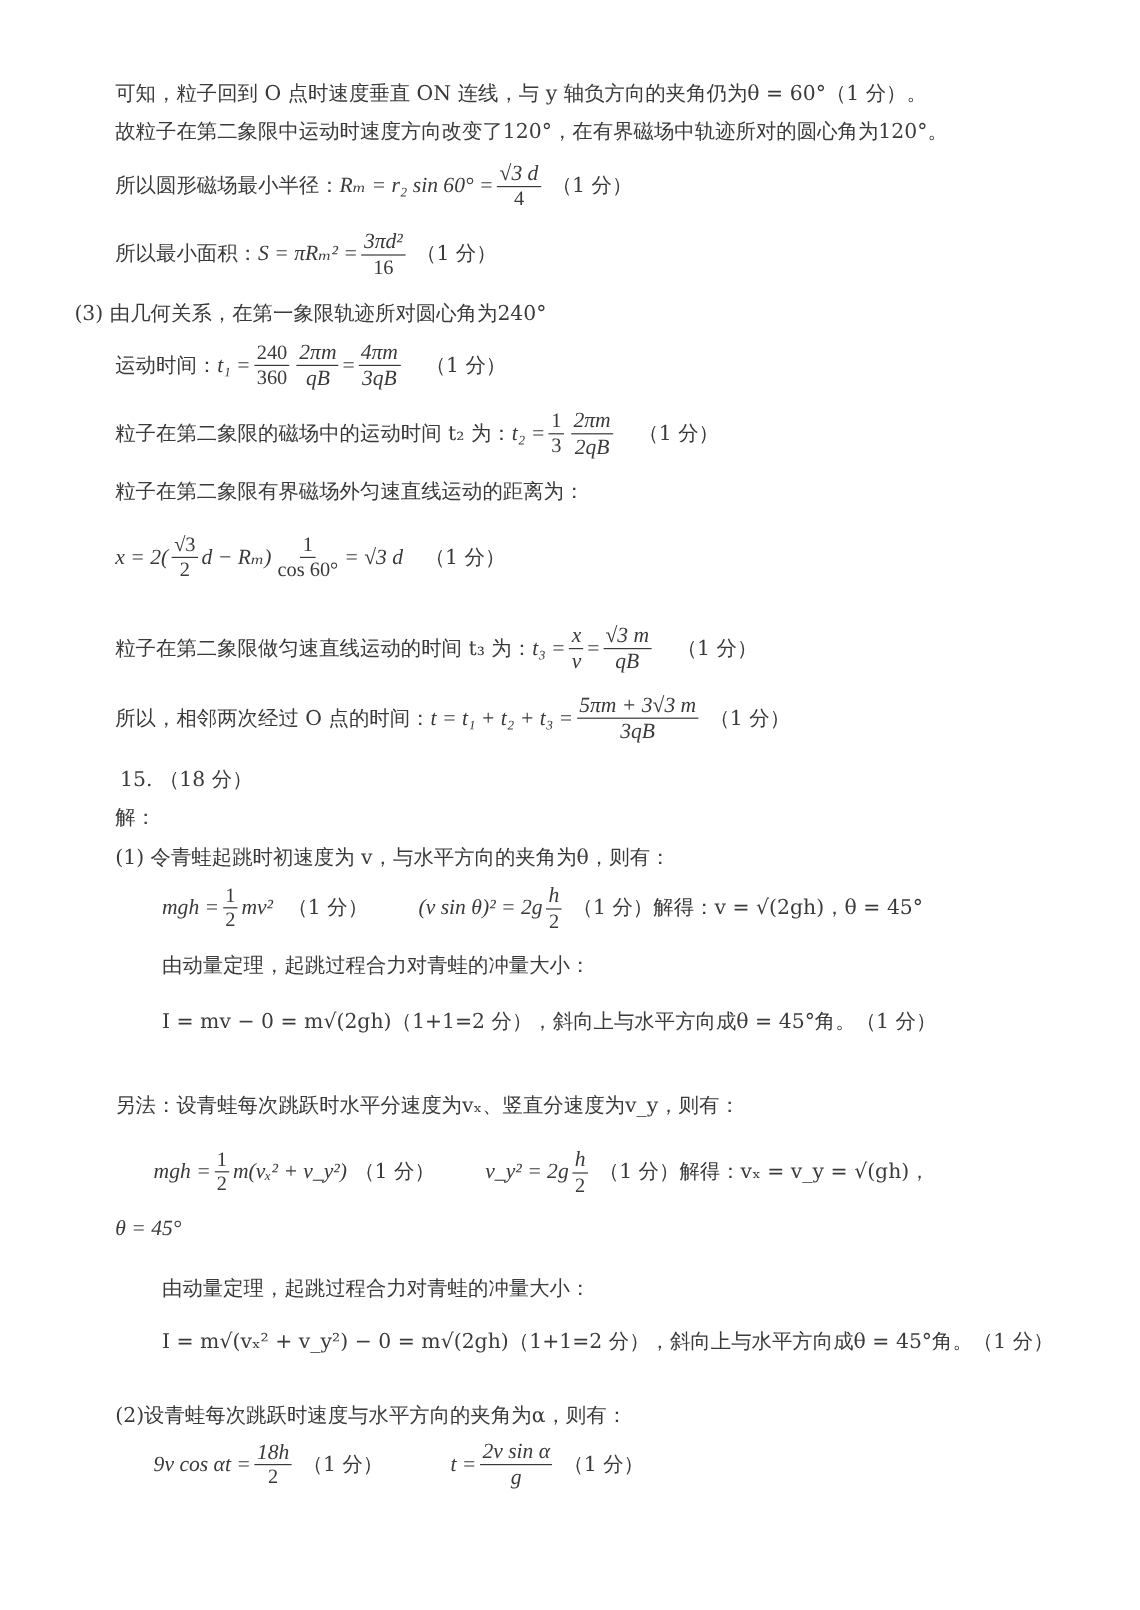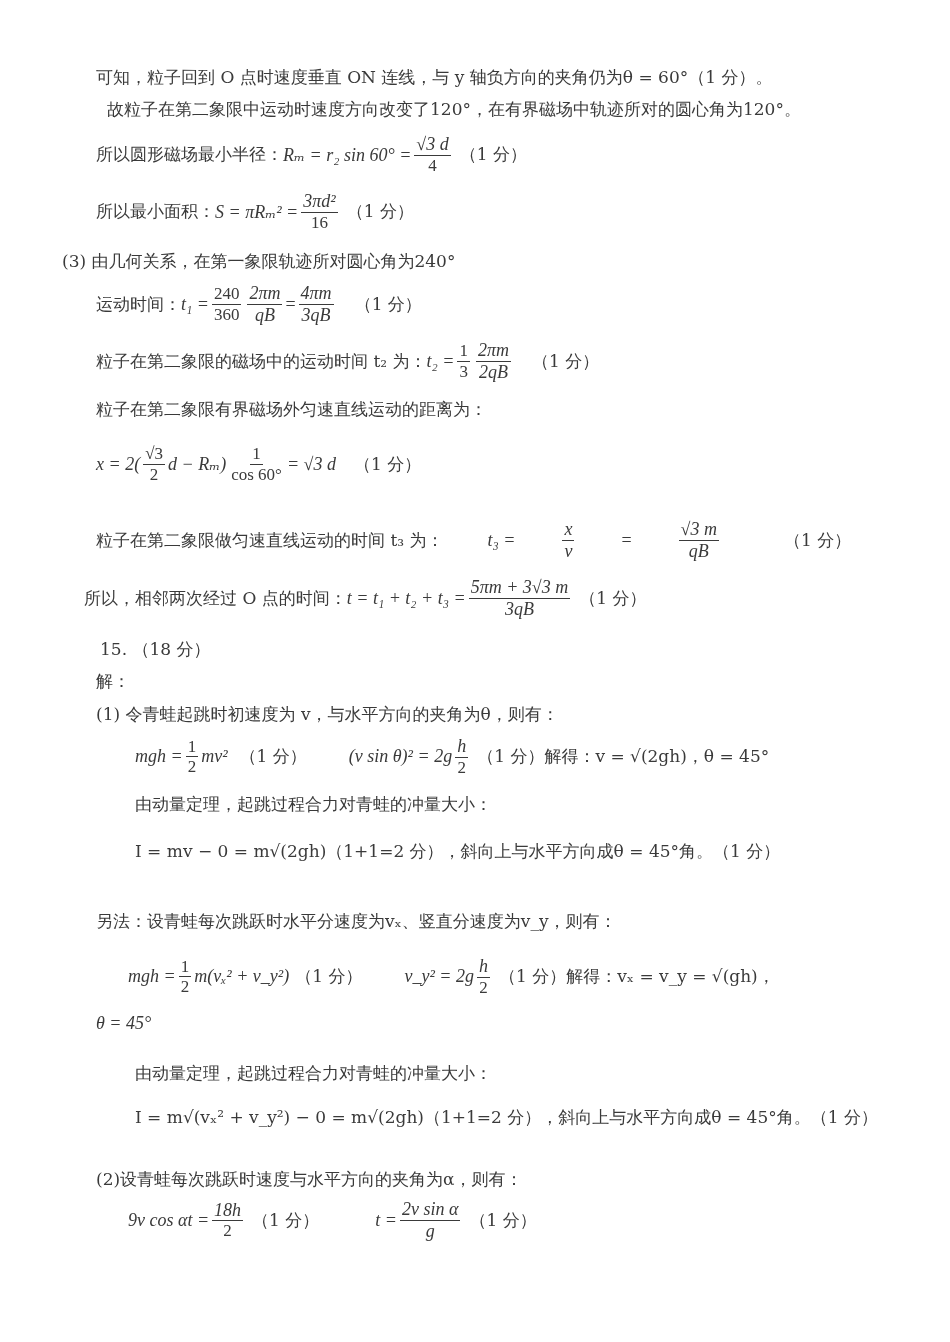--- a/index.html
+++ b/index.html
@@ -15,21 +15,21 @@
   .score { margin-left:6px; }
 </style>
 </head>
 <body>
 
 <div>
 
   <div class="line" style="left:96px;top:66px;">
     <span>可知，粒子回到 O 点时速度垂直 ON 连线，与 y 轴负方向的夹角仍为θ = 60°（1 分）。</span>
   </div>
-  <div class="line" style="left:96px;top:98px;margin-left:11px;">
+  <div class="line" style="left:96px;top:98px;">
     <span>故粒子在第二象限中运动时速度方向改变了120°，在有界磁场中轨迹所对的圆心角为120°。</span>
   </div>
 
   <div class="line" style="left:96px;top:135px;">
     <span>所以圆形磁场最小半径：</span>
     <span class="m">Rₘ = r₂ sin 60° =</span>
     <span class="frac">
         <span class="num m">√3 d</span>
         <span class="den">4</span>
       </span>
@@ -95,36 +95,36 @@
       </span>
     <span class="m">d − Rₘ)</span>
     <span class="frac">
         <span class="num">1</span>
         <span class="den">cos 60°</span>
       </span>
     <span class="m">= √3 d</span>
     <span class="score" style="margin-left:18px">（1 分）</span>
   </div>
 
-  <div class="line" style="left:96px;top:520px;gap:44px;">
+  <div class="line" style="left:96px;top:520px;">
     <span>粒子在第二象限做匀速直线运动的时间 t₃ 为：</span>
     <span class="m">t₃ =</span>
     <span class="frac">
         <span class="num m">x</span>
         <span class="den m">v</span>
       </span>
     <span class="r">=</span>
     <span class="frac">
         <span class="num m">√3 m</span>
         <span class="den m">qB</span>
       </span>
     <span class="score" style="margin-left:18px">（1 分）</span>
   </div>
 
-  <div class="line" style="left:84px;top:578px;">
+  <div class="line" style="left:96px;top:578px;">
     <span>所以，相邻两次经过 O 点的时间：</span>
     <span class="m">t = t₁ + t₂ + t₃ =</span>
     <span class="frac">
         <span class="num m">5πm + 3√3 m</span>
         <span class="den m">3qB</span>
       </span>
     <span class="score">（1 分）</span>
   </div>
 
   <div class="line" style="left:100px;top:638px;">

